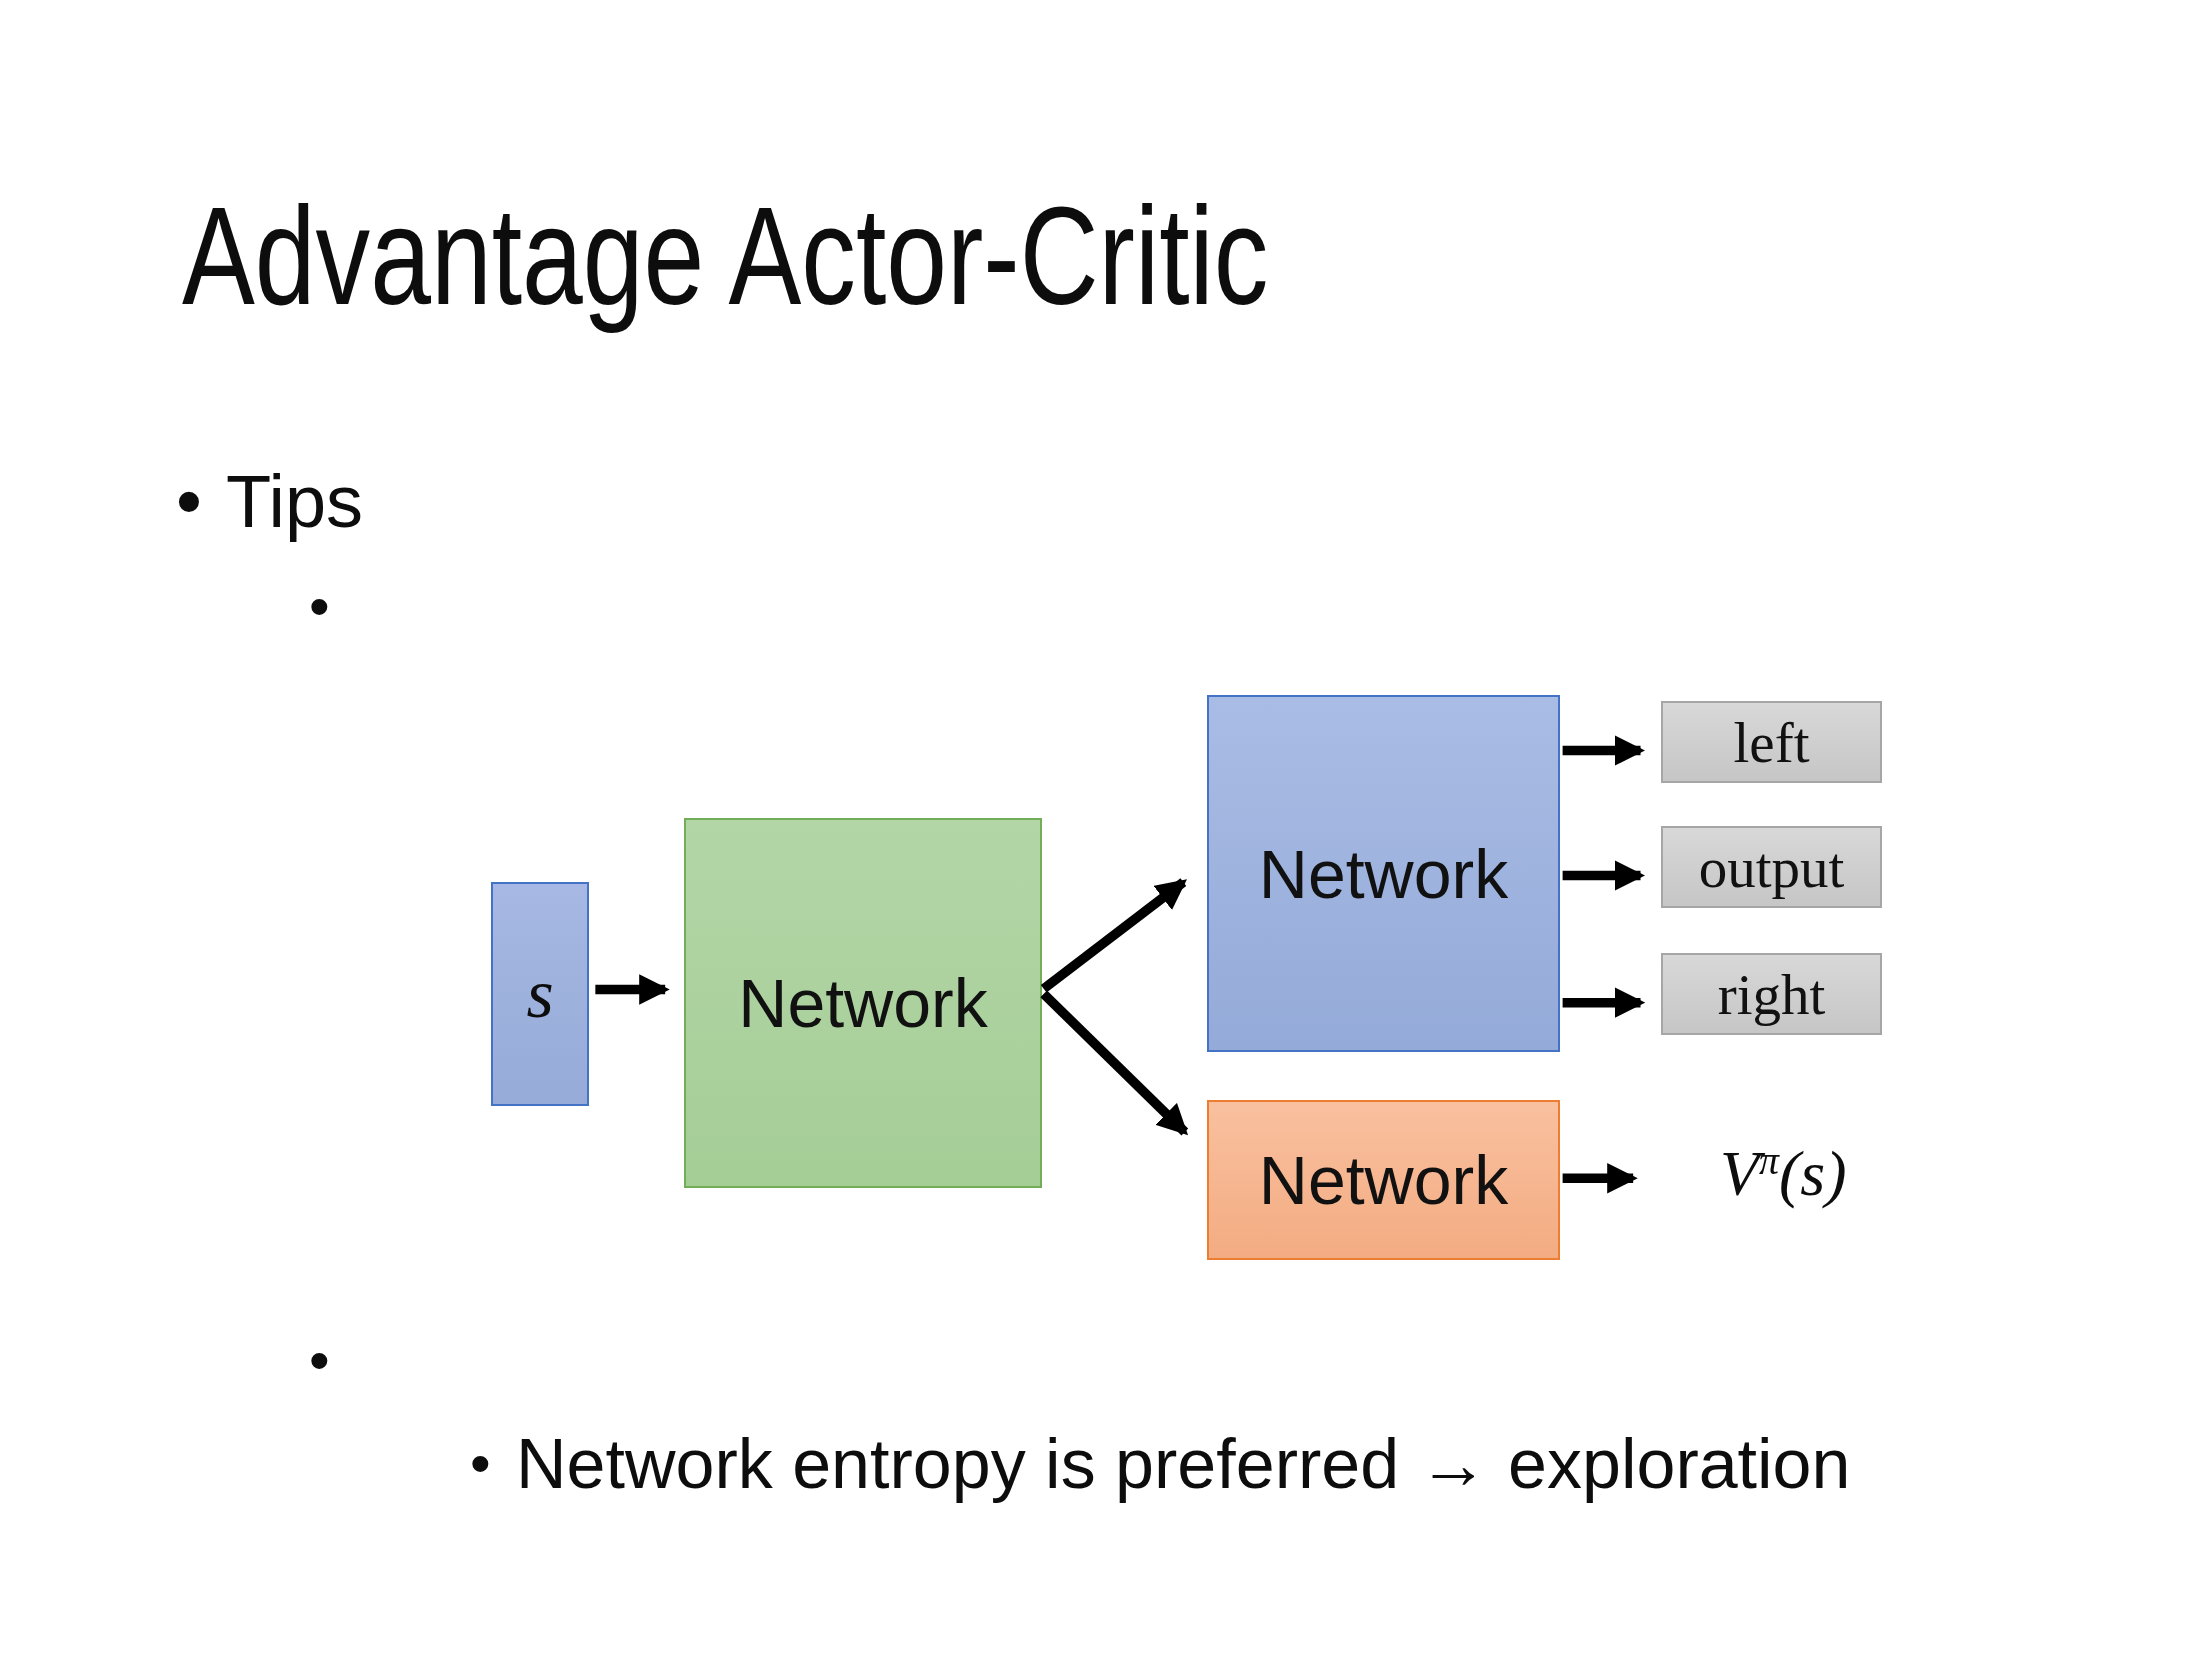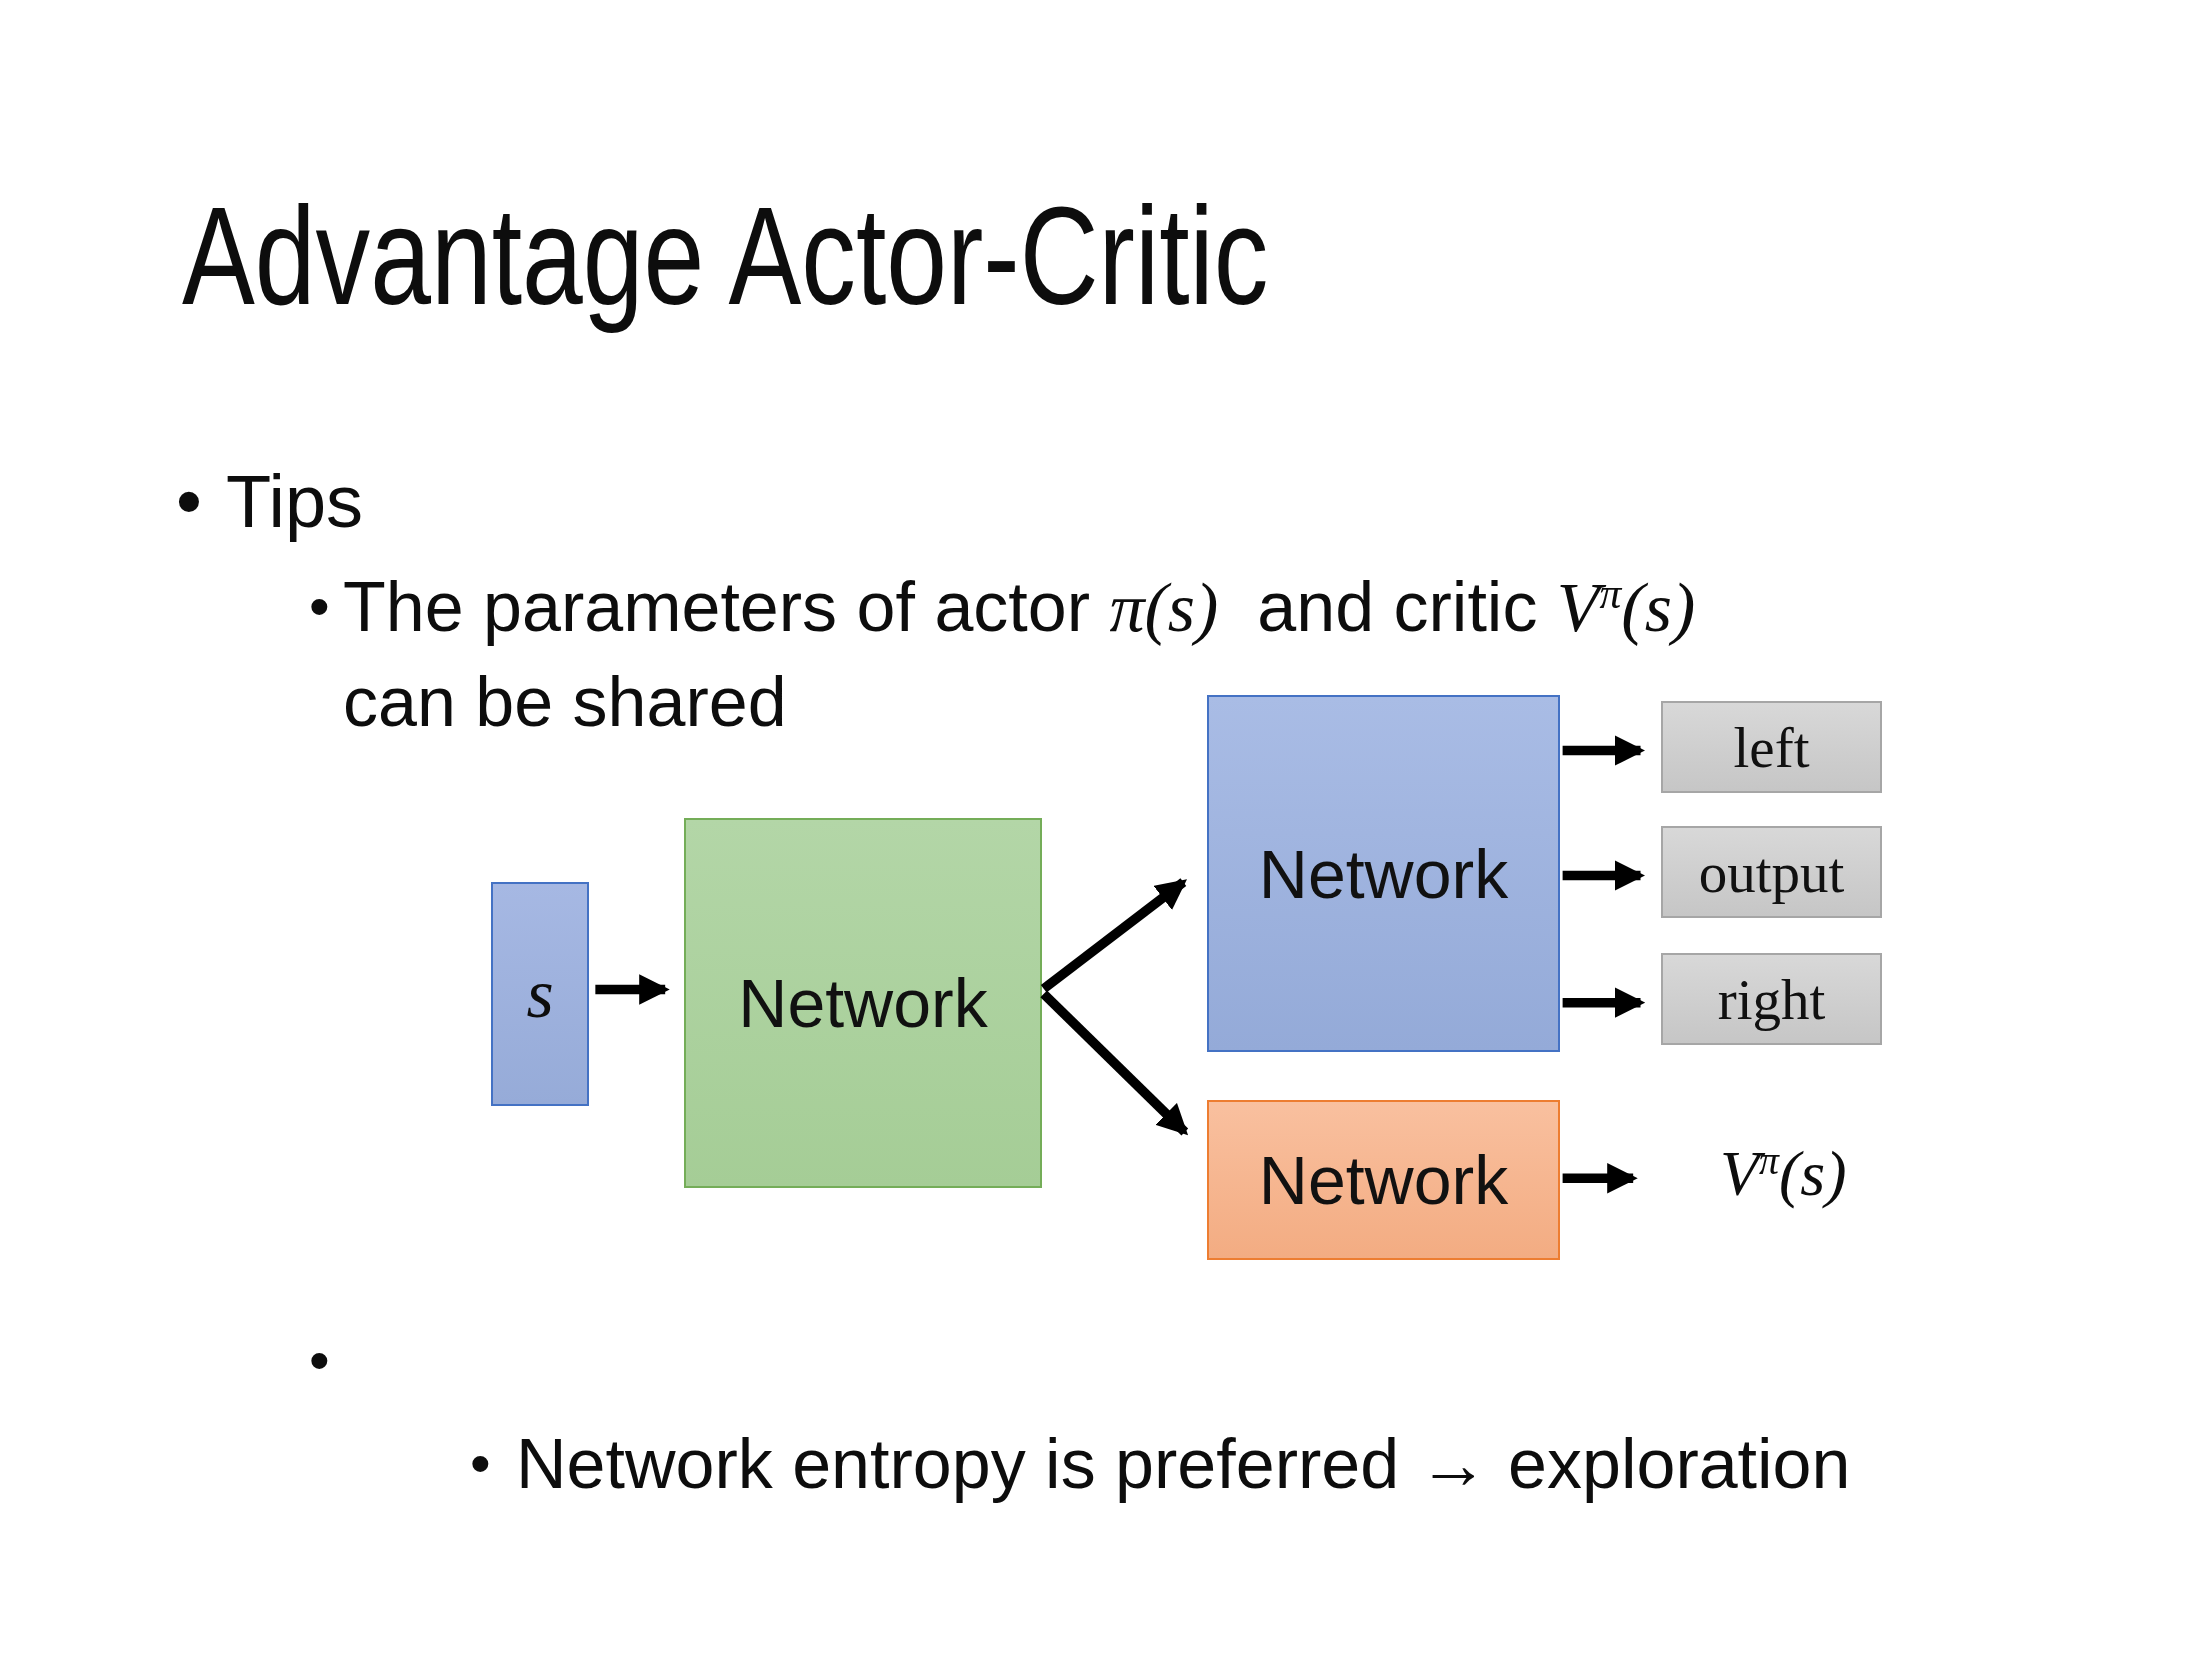--- a/index.html
+++ b/index.html
@@ -54,21 +54,21 @@
     background:linear-gradient(#a9bce5,#94aad8);
     border:2.2px solid #4472c4;
   }
   #critic-net{
     left:1207px;top:1100px;width:353px;height:160px;
     background:linear-gradient(#f9c09f,#f3ac82);
     border:2.2px solid #ed7d31;
   }
   .net-label{font-size:68px;color:#111;}
   .action-box{
-    left:1661px;width:221px;height:92px;
+    left:1661px;width:221px;height:82px;
     background:linear-gradient(#d8d8d8,#c6c6c6);
     border:2.2px solid #a6a6a6;
   }
   #action-left{top:701px;}
   #action-right{top:826px;}
   #action-fire{top:953px;}
   .action-label{font-family:"Liberation Serif",serif;font-size:57px;color:#111;}
   #value-output{
     position:absolute;left:1720px;top:1138px;
     font-size:64px;line-height:1.1;white-space:nowrap;
@@ -84,21 +84,20 @@
 
   <div id="title">Advantage Actor-Critic</div>
 
   <div class="bullet" id="b-tips">
     <span class="dot">•</span>
     <span class="btext">Tips</span>
   </div>
 
   <div class="bullet" id="b-params">
     <span class="dot">•</span>
-    <span class="btext">The parameters of actor <span class="math">π(s)</span>&nbsp; and critic <span class="math"><span>V</span><sup>π</sup><span>(s)</span></span><br>can be shared</span>
   </div>
 
   <div class="bullet" id="b-entropy">
     <span class="dot">•</span>
   </div>
 
   <div class="bullet" id="b-exploration">
     <span class="dot">•</span>
     <span class="btext">Network entropy is preferred → exploration</span>
   </div>

